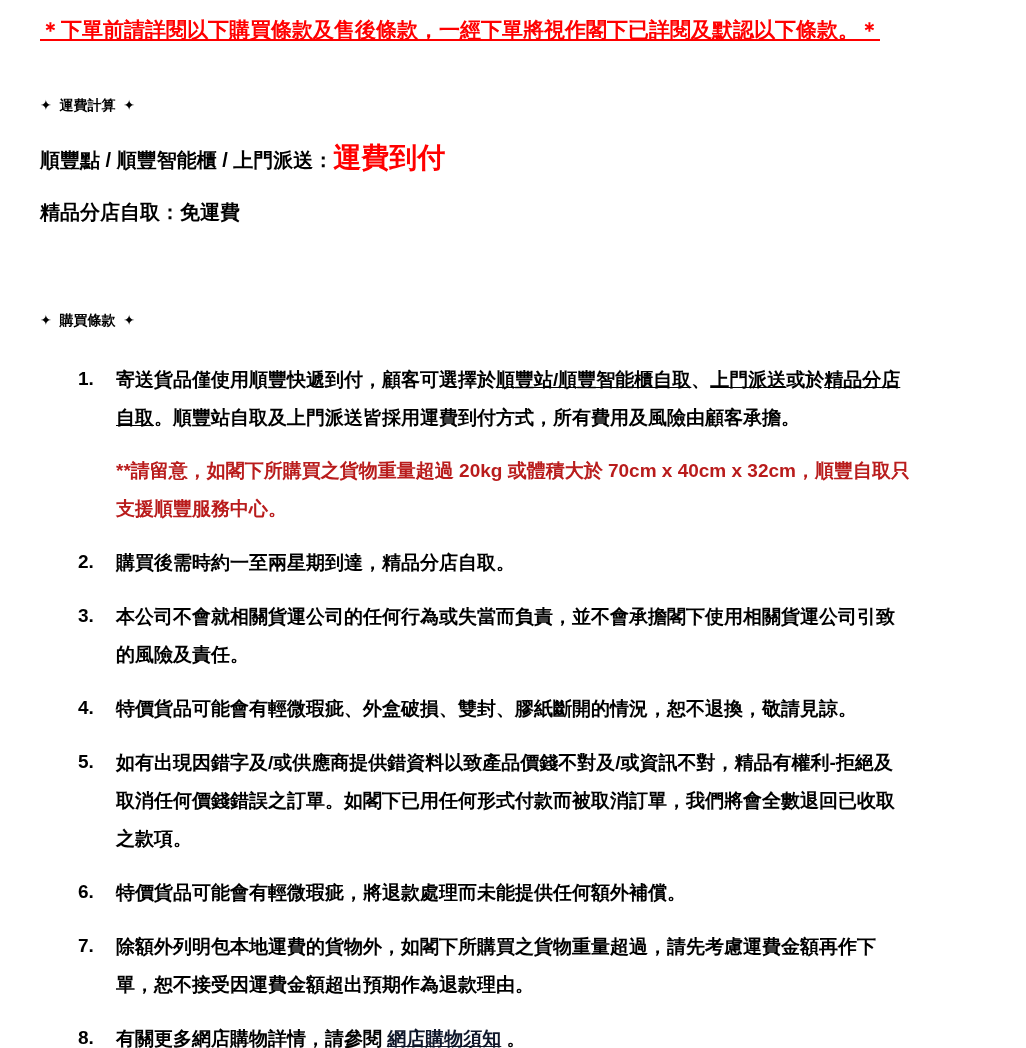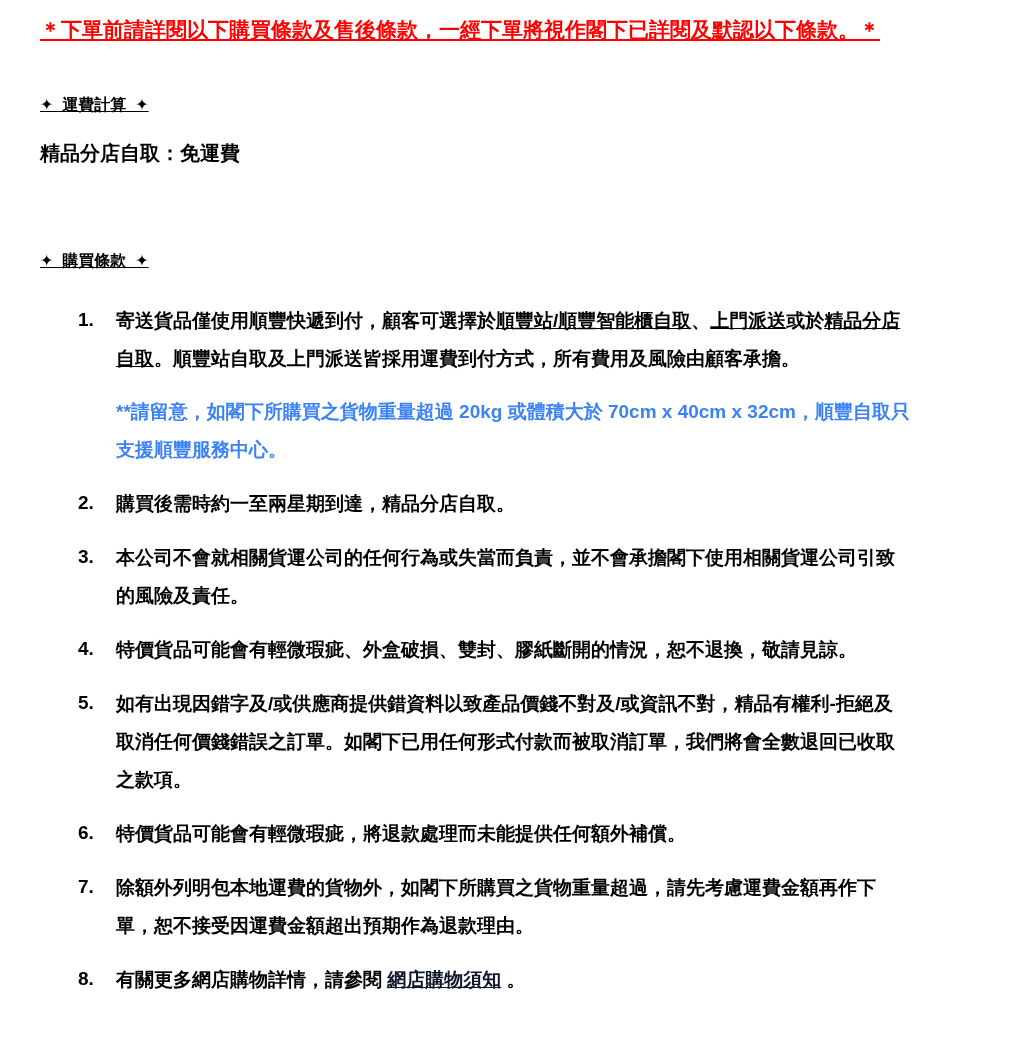--- a/index.html
+++ b/index.html
@@ -17,23 +17,22 @@
   }
   .notice {
     margin: 6px 0 0 0;
     font-size: 21px;
     line-height: 27px;
     color: #ff0000;
     text-decoration: underline;
   }
   .section-heading {
     margin: 49px 0 0 0;
-    font-size: 16px;
+    font-size: 14px;
     line-height: 26px;
-    text-decoration: underline;
     white-space: pre-wrap;
   }
   .heading-terms { margin-top: 82px; }
   .ship-line1 {
     margin: 23px 0 0 0;
     font-size: 20px;
     line-height: 34px;
   }
   .ship-value {
     color: #ff0000;
@@ -56,38 +55,39 @@
     font-size: 19px;
     line-height: 38px;
   }
   .num {
     flex: 0 0 37px;
   }
   .li-body { flex: 1 1 auto; }
   .li-body p { margin: 1px; }
   .li-body p.red-note {
     margin-top: 15px;
-    color: #3b82f6;
+    color: #b91c1c;
   }
   .u { text-decoration: underline; }
   .link {
     color: #0f172a;
     text-decoration: underline;
     cursor: pointer;
   }
 </style>
 </head>
 <body>
 
 <div class="page">
 
   <p class="notice">＊下單前請詳閱以下購買條款及售後條款，一經下單將視作閣下已詳閱及默認以下條款。＊</p>
 
   <h2 class="section-heading">✦  運費計算  ✦</h2>
 
+  <p class="ship-line1"><span>順豐點 / 順豐智能櫃 / 上門派送：</span><span class="ship-value">運費到付</span></p>
 
   <p class="ship-line2"><span>精品分店自取：</span><span>免運費</span></p>
 
   <h2 class="section-heading heading-terms">✦  購買條款  ✦</h2>
 
   <ol class="terms">
 
     <li>
       <span class="num">1.</span>
       <div class="li-body">

